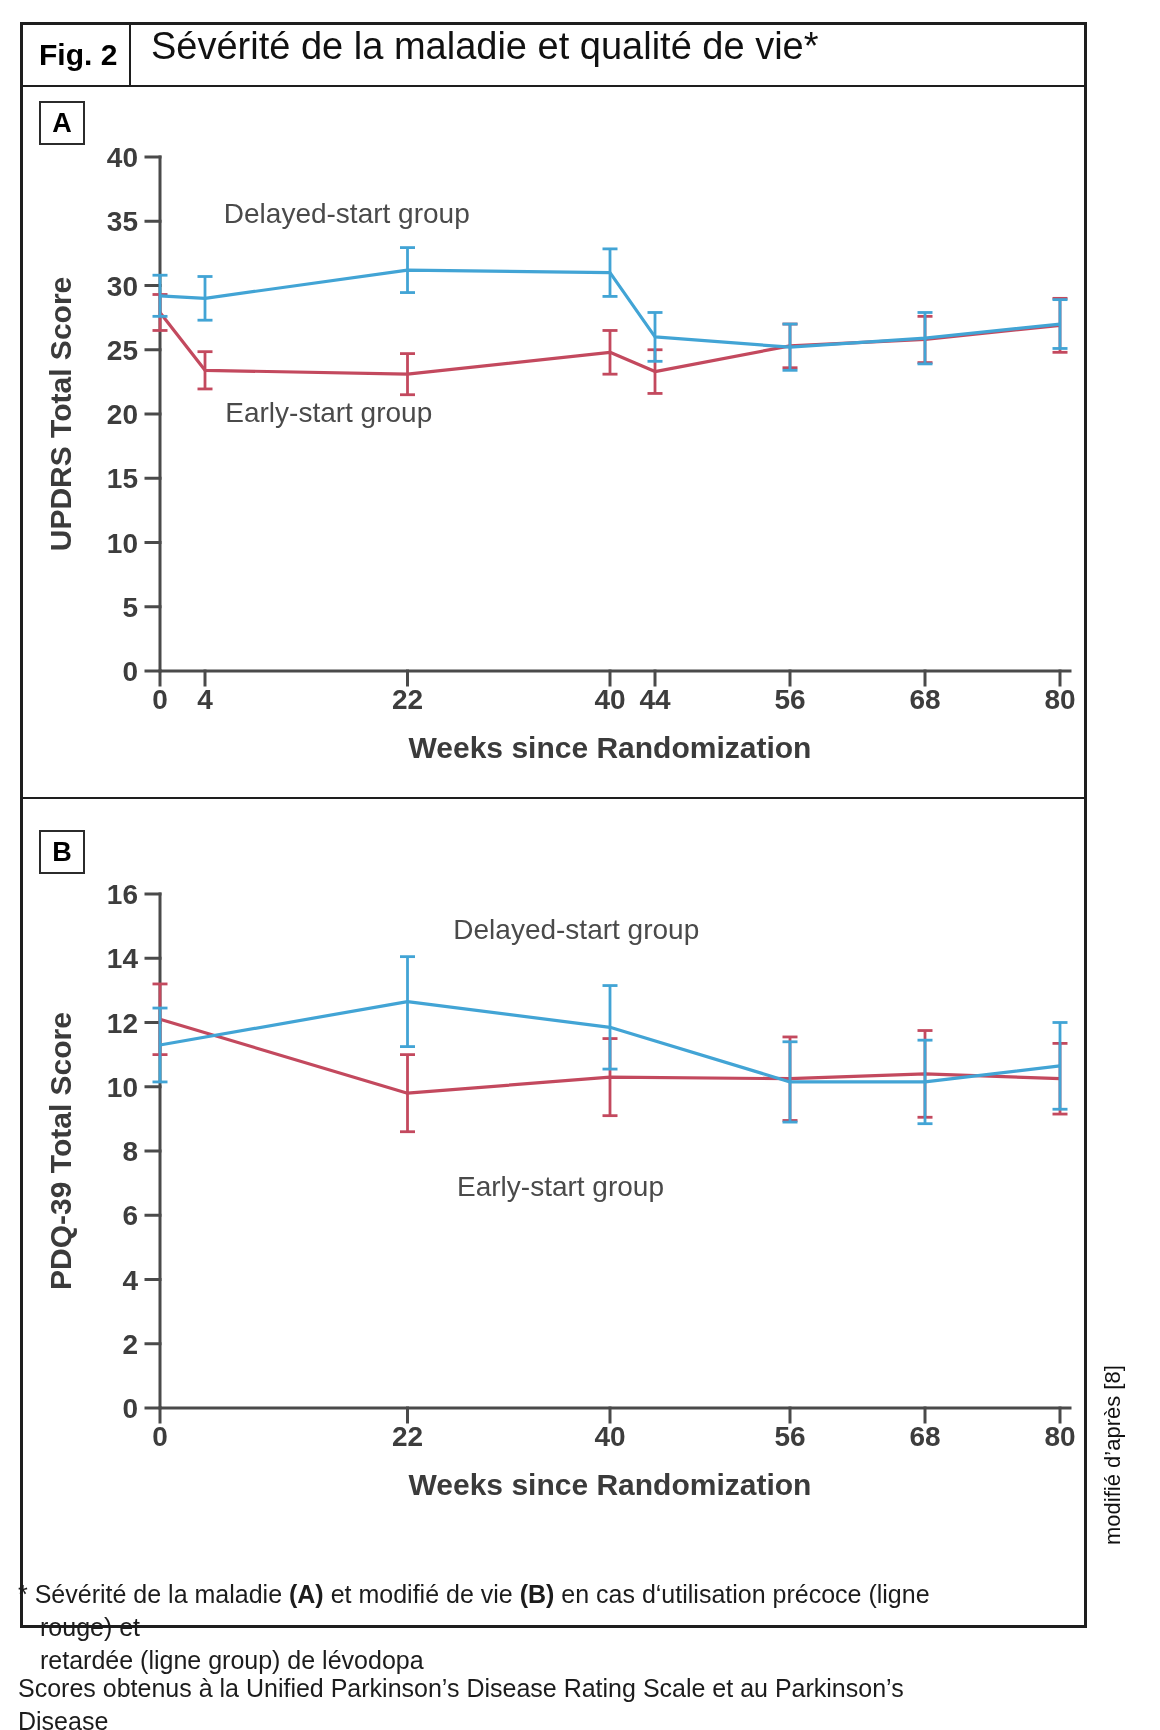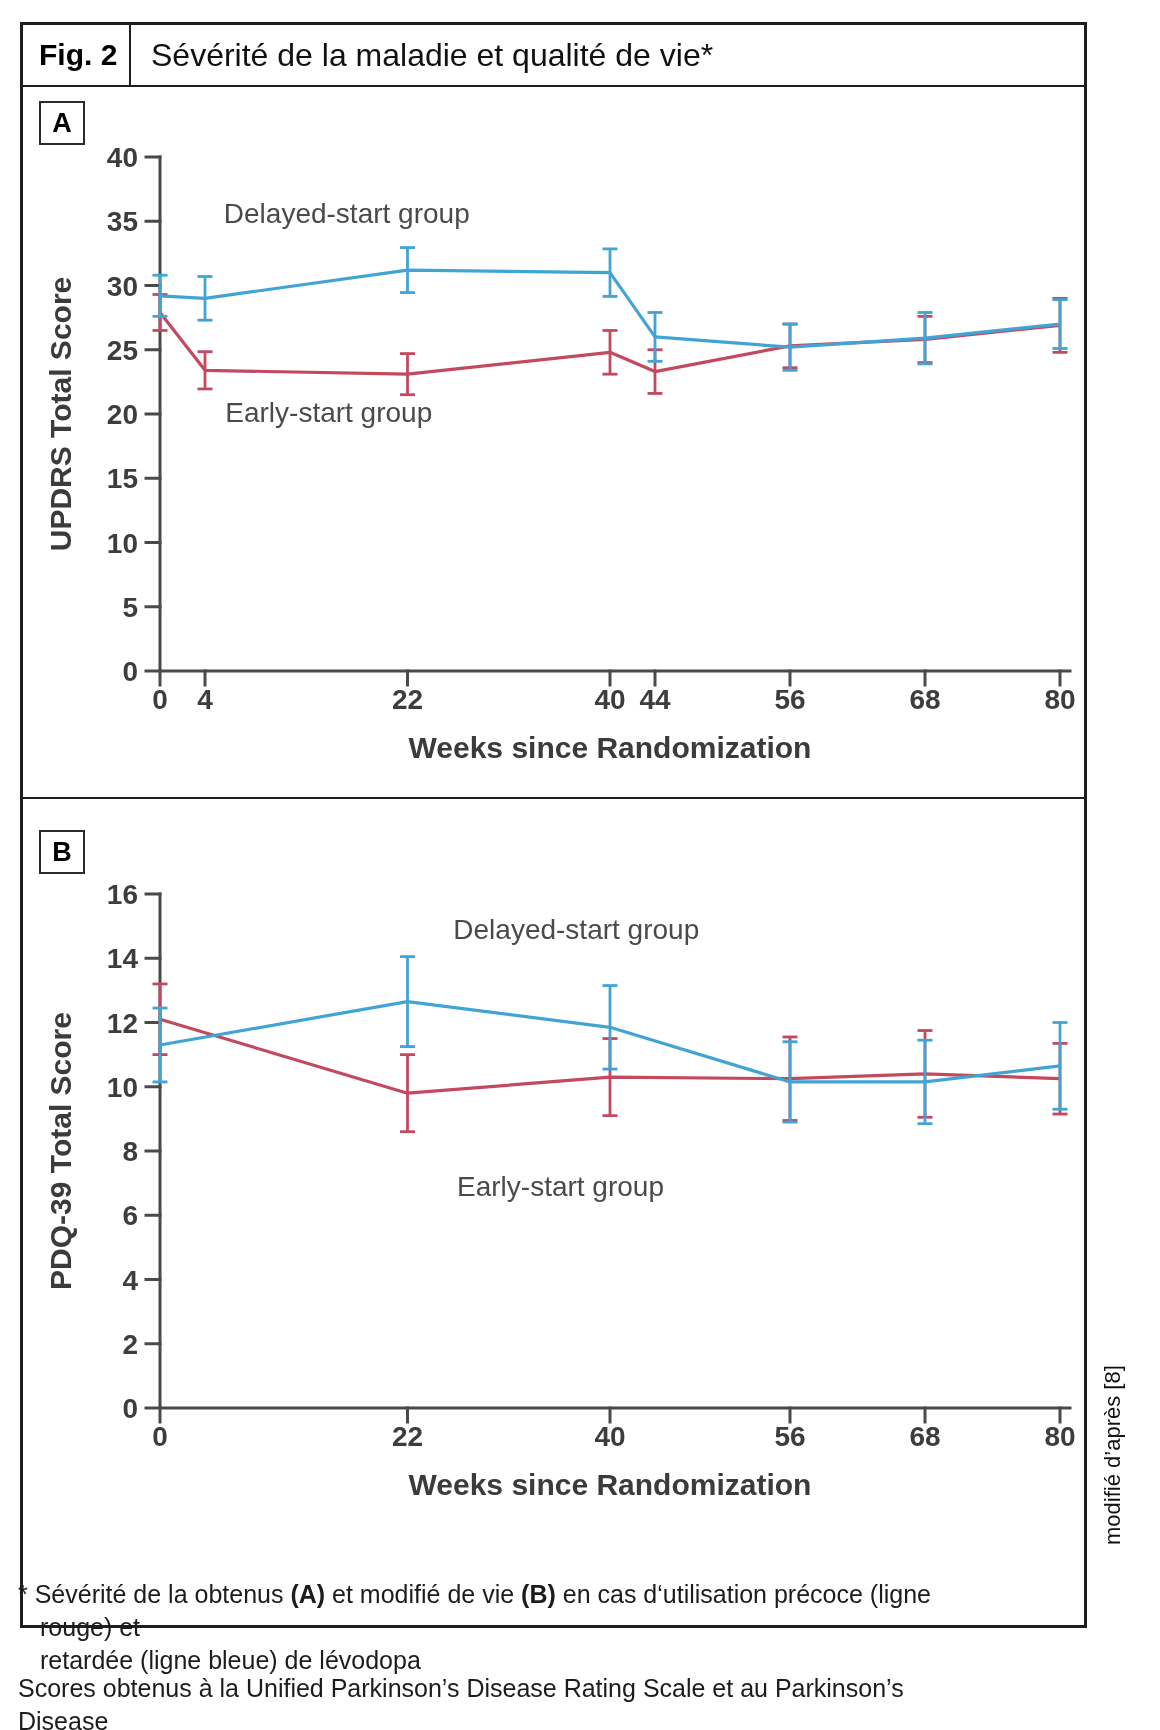--- a/index.html
+++ b/index.html
@@ -4,22 +4,22 @@
 <style>
   html,body{margin:0;padding:0;background:#ffffff;}
   .page{position:relative;width:1160px;height:1730px;background:#ffffff;overflow:hidden;
         font-family:"Liberation Sans",sans-serif;color:#1a1a1a;}
   .figure-box{position:absolute;left:20px;top:22px;width:1067px;height:1606px;
               border:3px solid #1e1e1e;box-sizing:border-box;background:#fff;}
   .figure-header{display:flex;height:60px;border-bottom:2px solid #1e1e1e;}
   .fig-label-cell{width:108px;display:flex;align-items:center;padding-left:16px;
                   border-right:2px solid #1e1e1e;box-sizing:border-box;
                   font-size:30px;font-weight:700;color:#000;}
-  .fig-title-cell{flex:1;display:flex;align-items:center;padding-left:20px;
-                  font-size:32px;font-weight:400;color:#111;}
+  .fig-title-cell{flex:1;display:flex;align-items:flex-start;padding-left:20px;
+                  font-size:38px;font-weight:400;color:#111;}
   .panel{position:relative;background:#fff;}
   .panel-a{height:710px;border-bottom:2px solid #1e1e1e;}
   .panel-b{height:738px;}
   .panel-chart{position:absolute;left:0;top:0;width:100%;height:100%;}
   .panel-letter{position:absolute;width:42px;height:40px;border:2px solid #2b2b2b;
                 display:flex;align-items:center;justify-content:center;background:#fff;
                 font-size:27px;font-weight:700;color:#000;z-index:2;}
   .axis{stroke:#4a4a4a;stroke-width:3;fill:none;stroke-linecap:square;}
   .tick-label{font-family:"Liberation Sans",sans-serif;font-size:28px;font-weight:600;fill:#3d3d3d;}
   .axis-label{font-family:"Liberation Sans",sans-serif;font-size:30px;font-weight:700;fill:#3b3b3b;}
@@ -252,22 +252,22 @@
             <text x="553.25" y="139.97500000000002" text-anchor="middle" class="group-label">Delayed-start group</text>
           </g>
         </svg>
     </div>
 
   </div>
 
   <div class="source-note">modifié d’après [8]</div>
 
   <div class="footnote footnote-hang" style="top:1578px;">
-    <span>* Sévérité de la obtenus </span><b>(A)</b><span> et modifié de vie </span><b>(B)</b><span> en cas d‘utilisation précoce (ligne rouge) et</span><br>
-    <span>retardée (ligne bleue) de lévodopa</span>
+    <span>* Sévérité de la maladie </span><b>(A)</b><span> et modifié de vie </span><b>(B)</b><span> en cas d‘utilisation précoce (ligne rouge) et</span><br>
+    <span>retardée (ligne group) de lévodopa</span>
   </div>
 
   <div class="footnote" style="top:1672px;">
     <span>Scores obtenus à la Unified Parkinson’s Disease Rating Scale et au Parkinson’s Disease</span><br>
     
   </div>
 
 </div>
 
 </body></html>

